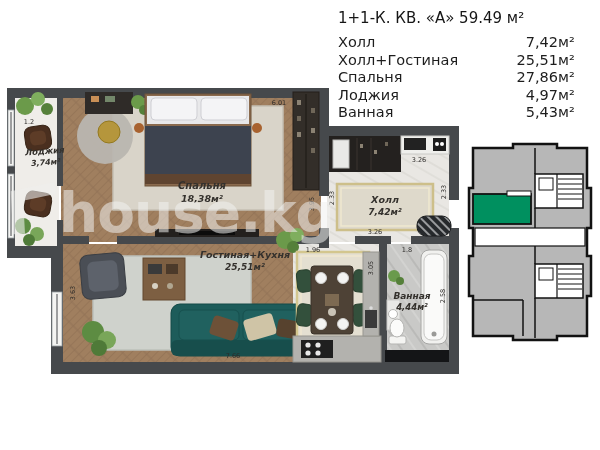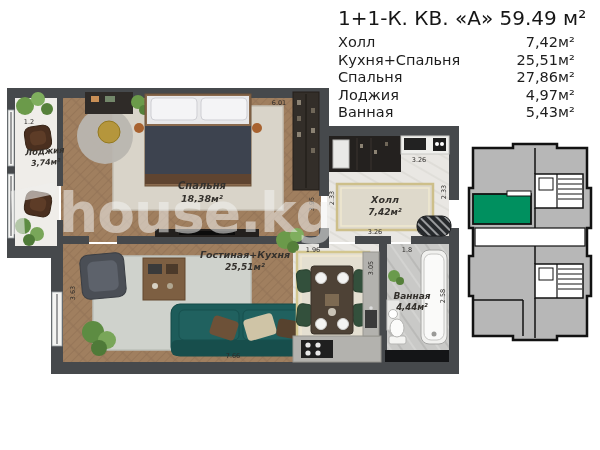--- a/index.html
+++ b/index.html
@@ -2,21 +2,21 @@
 <html><head>
 <meta charset="utf-8">
 <style>
   html,body{margin:0;padding:0;}
   body{
     width:600px;height:450px;position:relative;background:#ffffff;
     font-family:"DejaVu Sans","Liberation Sans",sans-serif;overflow:hidden;
   }
   
   .legend{position:absolute;left:338px;top:8px;width:248px;color:#1d1d1d;}
-  .legend .title{font-size:20px;line-height:20px;margin-bottom:6px;white-space:nowrap;color:#161616;}
+  .legend .title{font-size:15px;line-height:20px;margin-bottom:6px;white-space:nowrap;color:#161616;}
   .legend-row{display:flex;font-size:14.5px;line-height:17.5px;}
   .legend-row .lname{flex:1;}
   .legend-row .lval{width:50px;text-align:right;}
   .legend-row .lunit{width:28px;text-align:left;}
   
   .plan{position:absolute;left:5px;top:88px;width:455px;height:290px;}
   .room-label{font-weight:bold;font-style:italic;fill:#34312d;}
   .dim{fill:#2d2b29;font-size:6.5px;}
   
   .watermark{position:absolute;left:9px;top:180px;display:flex;align-items:flex-start;
@@ -30,21 +30,21 @@
 <body>
 
 <div class="legend">
   <div class="title">1+1-К. КВ. «А» 59.49 м²</div>
   <div class="legend-row">
     <span class="lname">Холл</span>
     <span class="lval">7,42</span>
     <span class="lunit">м²</span>
   </div>
   <div class="legend-row">
-    <span class="lname">Кухня+Спальня</span>
+    <span class="lname">Холл+Гостиная</span>
     <span class="lval">25,51</span>
     <span class="lunit">м²</span>
   </div>
   <div class="legend-row">
     <span class="lname">Спальня</span>
     <span class="lval">27,86</span>
     <span class="lunit">м²</span>
   </div>
   <div class="legend-row">
     <span class="lname">Лоджия</span>

